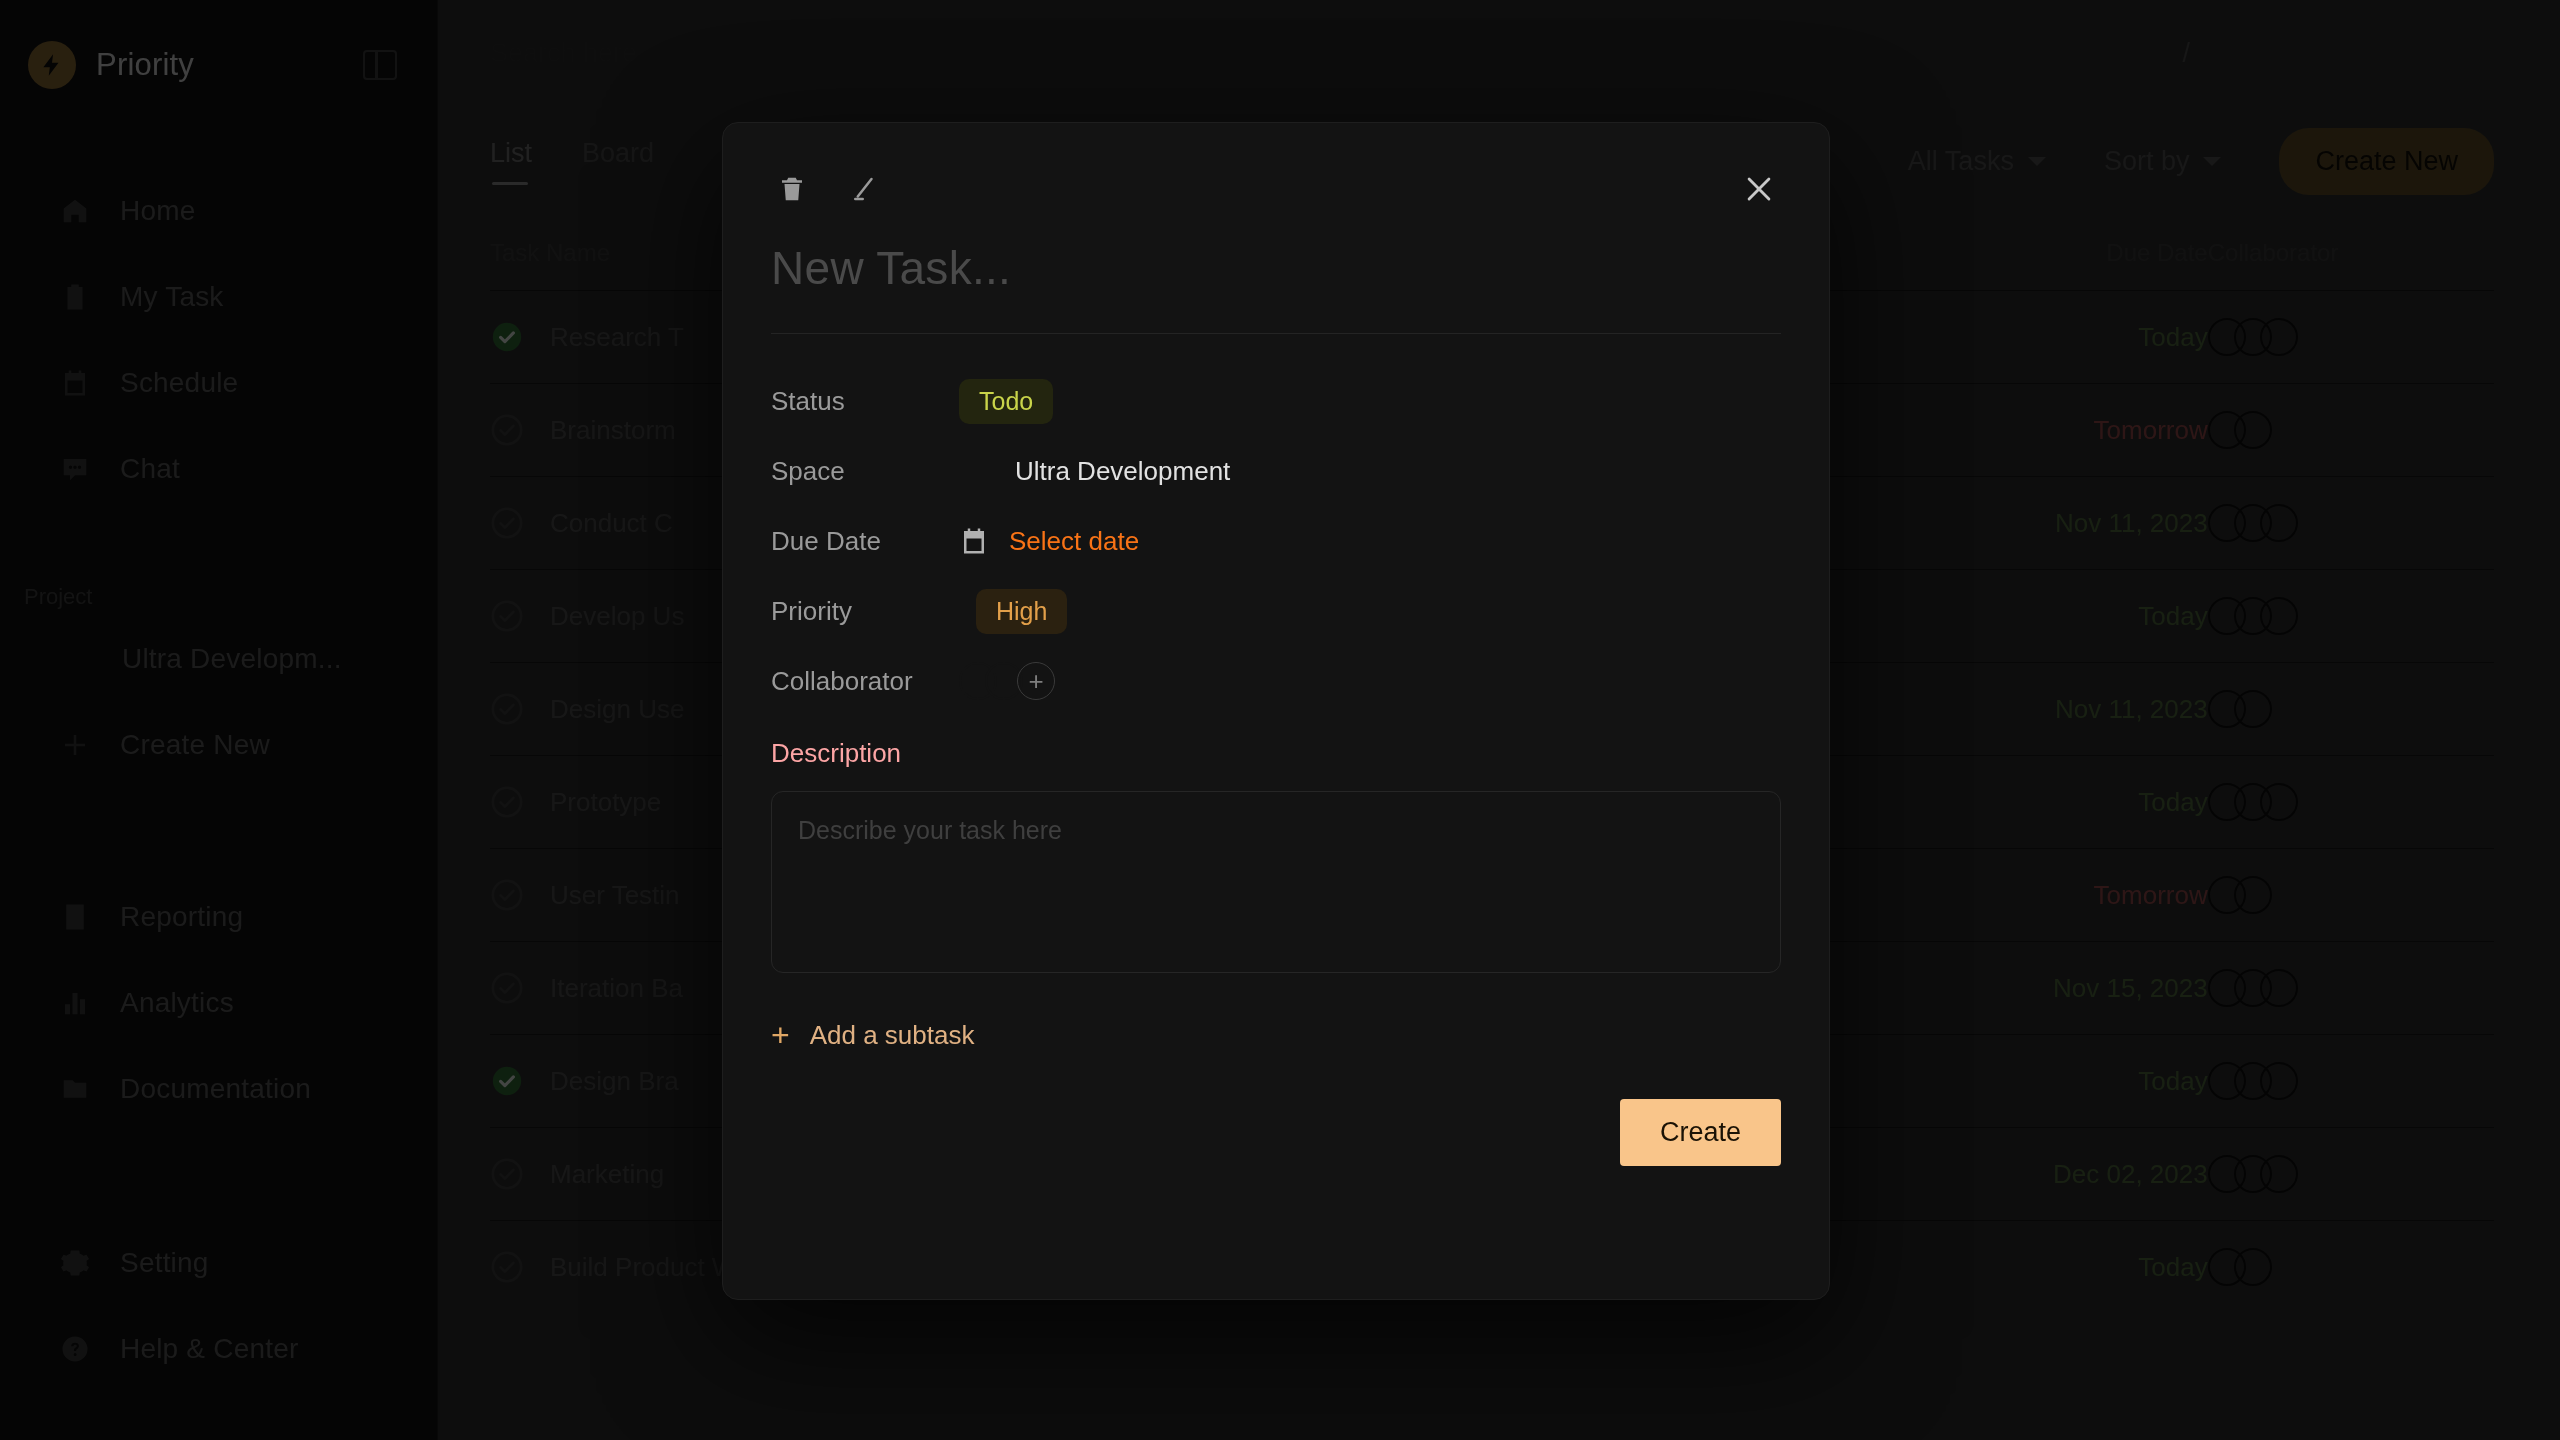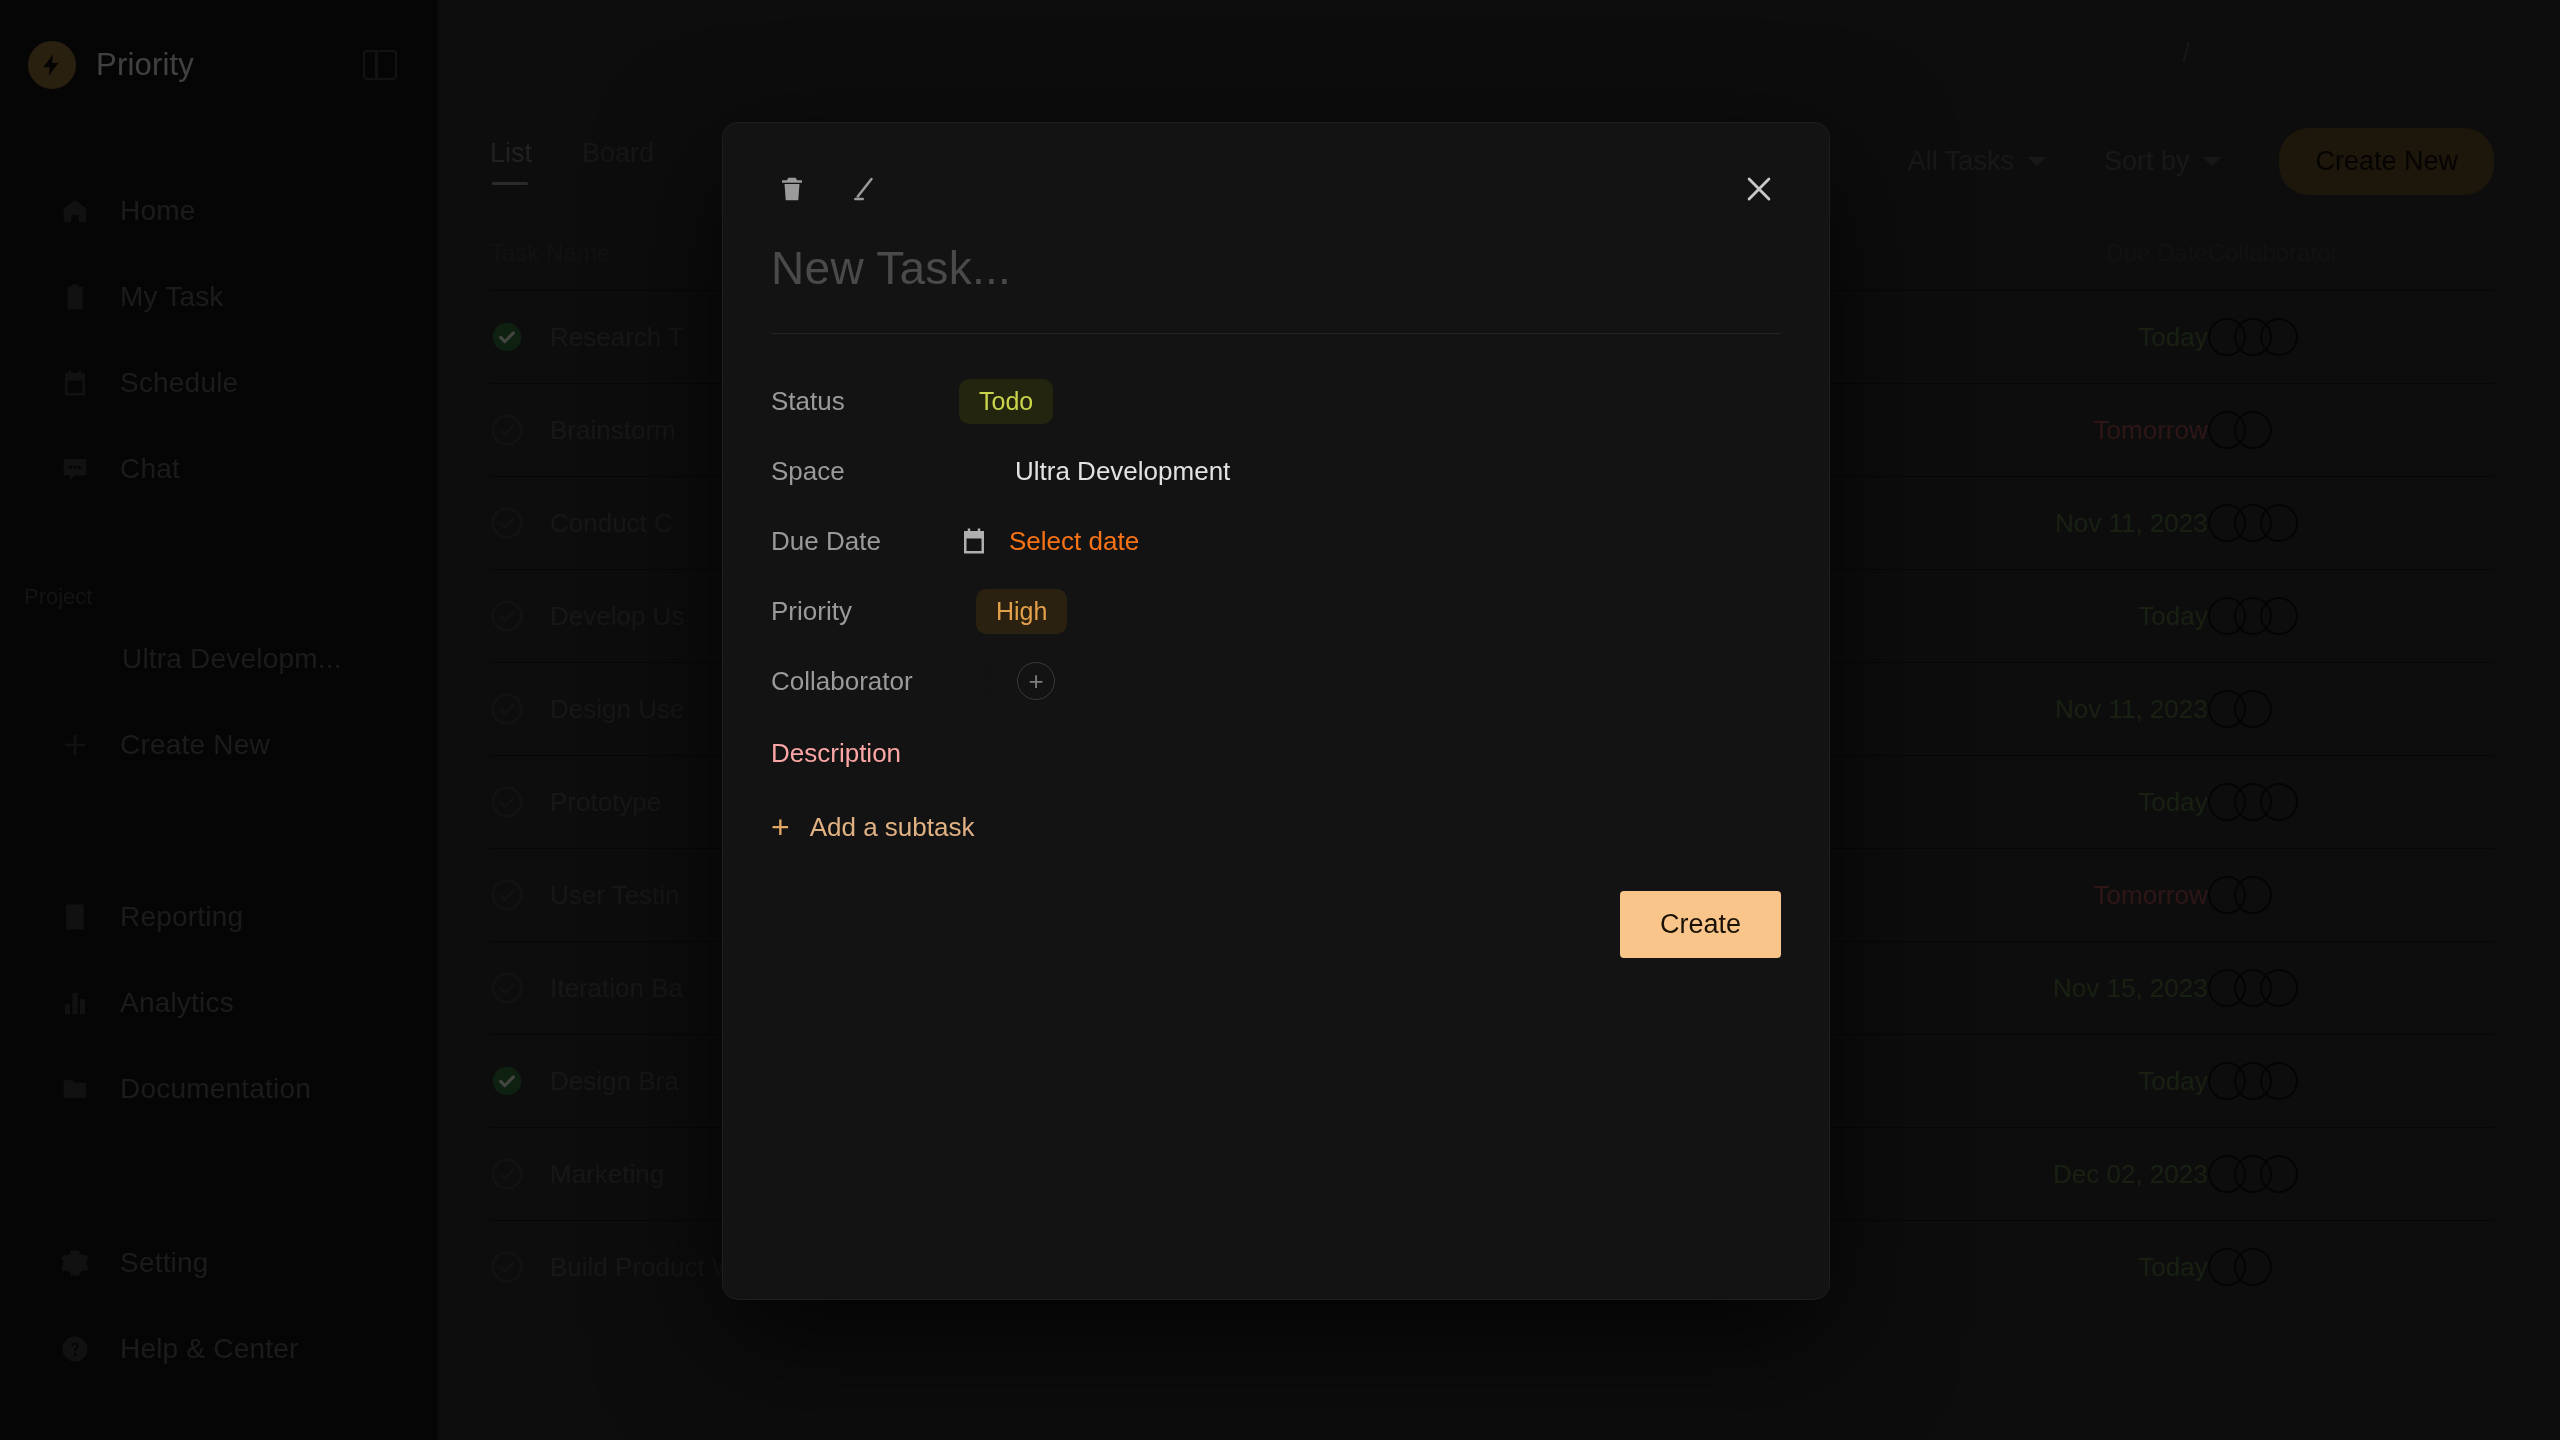--- a/index.html
+++ b/index.html
@@ -598,20 +598,23 @@
         <div class="field-label">Collaborator</div>
         <div class="field-value collab-row">
           <span class="av"><span class="ph1"></span></span>
           <span class="av"><span class="ph3"></span></span>
           <span class="add-collab">+</span>
         </div>
       </div>
     </div>
 
     <div class="desc-label">Description</div>
+    <div class="desc-box-wrap">
+      <textarea class="desc-box" placeholder="Describe your task here" style=""></textarea>
+    </div>
 
     <div class="subtask-row">
       <span class="plus-ico">+</span>
       <span class="subtask-label">Add a subtask</span>
     </div>
 
     <div class="modal-foot">
       <button class="create-btn">Create</button>
     </div>
   </div>

